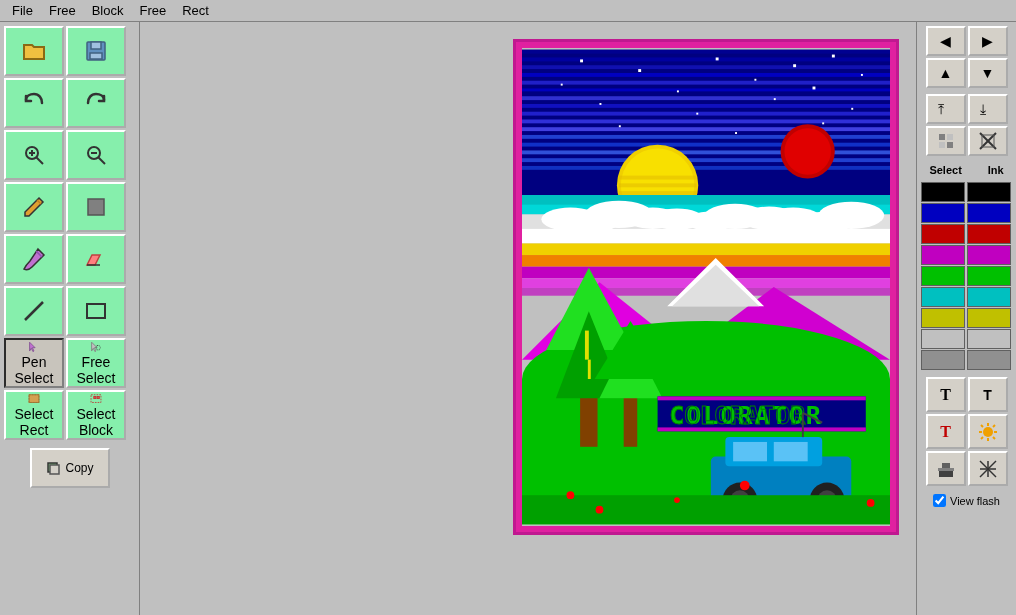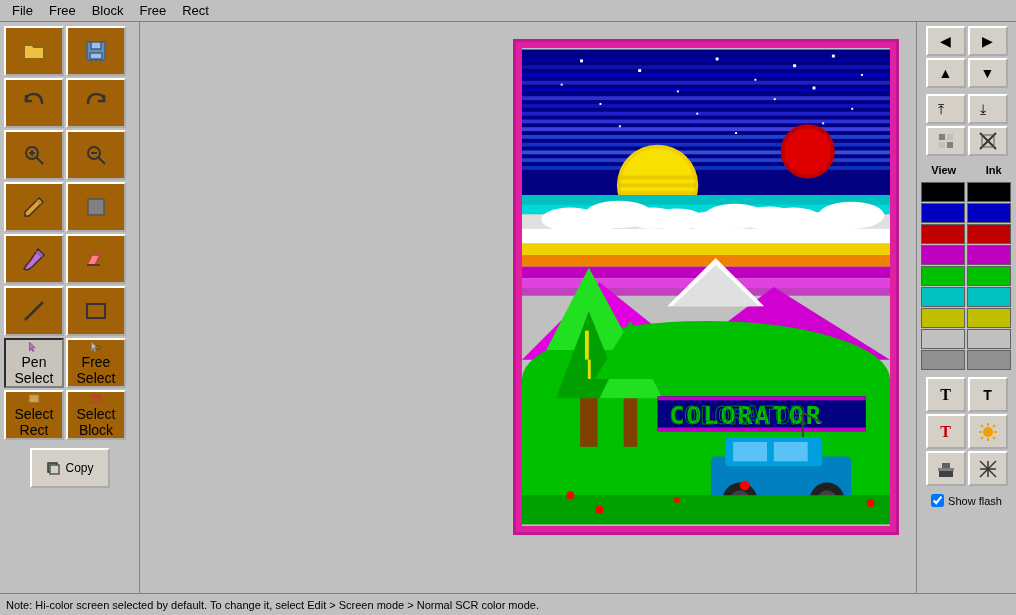--- a/index.html
+++ b/index.html
@@ -42,21 +42,21 @@
       flex-direction: column;
       gap: 2px;
     }
     .tool-row {
       display: flex;
       gap: 2px;
     }
     .tool-btn {
       width: 60px;
       height: 50px;
-      background: #a16207;
+      background: #86efac;
       border: 2px outset #ffffff;
       display: flex;
       flex-direction: column;
       align-items: center;
       justify-content: center;
       cursor: pointer;
       font-size: 10px;
       text-align: center;
       gap: 2px;
     }
@@ -537,21 +537,21 @@
         <div class="special-btn">
           <svg width="20" height="20" viewBox="0 0 20 20">
             <line x1="2" y1="2" x2="18" y2="18" stroke="#333" stroke-width="2"></line>
             <line x1="18" y1="2" x2="2" y2="18" stroke="#333" stroke-width="2"></line>
             <rect x="4" y="4" width="12" height="12" fill="none" stroke="#555" stroke-width="1"></rect>
           </svg>
         </div>
       </div>
 
       <div class="paper-ink-row">
-        <span>View</span>
+        <span>Select</span>
         <span>Ink</span>
       </div>
 
       <div id="color-grid">
 
         <div class="color-pair-row">
           <div class="color-swatch" style="background:#000000;"></div>
           <div class="color-swatch" style="background:#000000;"></div>
         </div>
 
@@ -632,21 +632,18 @@
             <line x1="2" y1="2" x2="18" y2="18" stroke="#333" stroke-width="1.5"></line>
             <line x1="18" y1="2" x2="2" y2="18" stroke="#333" stroke-width="1.5"></line>
             <line x1="2" y1="10" x2="18" y2="10" stroke="#333" stroke-width="1.5"></line>
             <line x1="10" y1="2" x2="10" y2="18" stroke="#333" stroke-width="1.5"></line>
           </svg>
         </div>
       </div>
 
       <div id="show-flash">
         <input type="checkbox" checked="" id="flash-cb" style="">
-        <label for="flash-cb">Show flash</label>
+        <label for="flash-cb">View flash</label>
       </div>
     </div>
   </div>
 
-  <div id="statusbar">
-    <span>Note: Hi-color screen selected by default. To change it, select Edit &gt; Screen mode &gt; Normal SCR color mode.</span>
-  </div>
 </div>
 
 </body></html>

